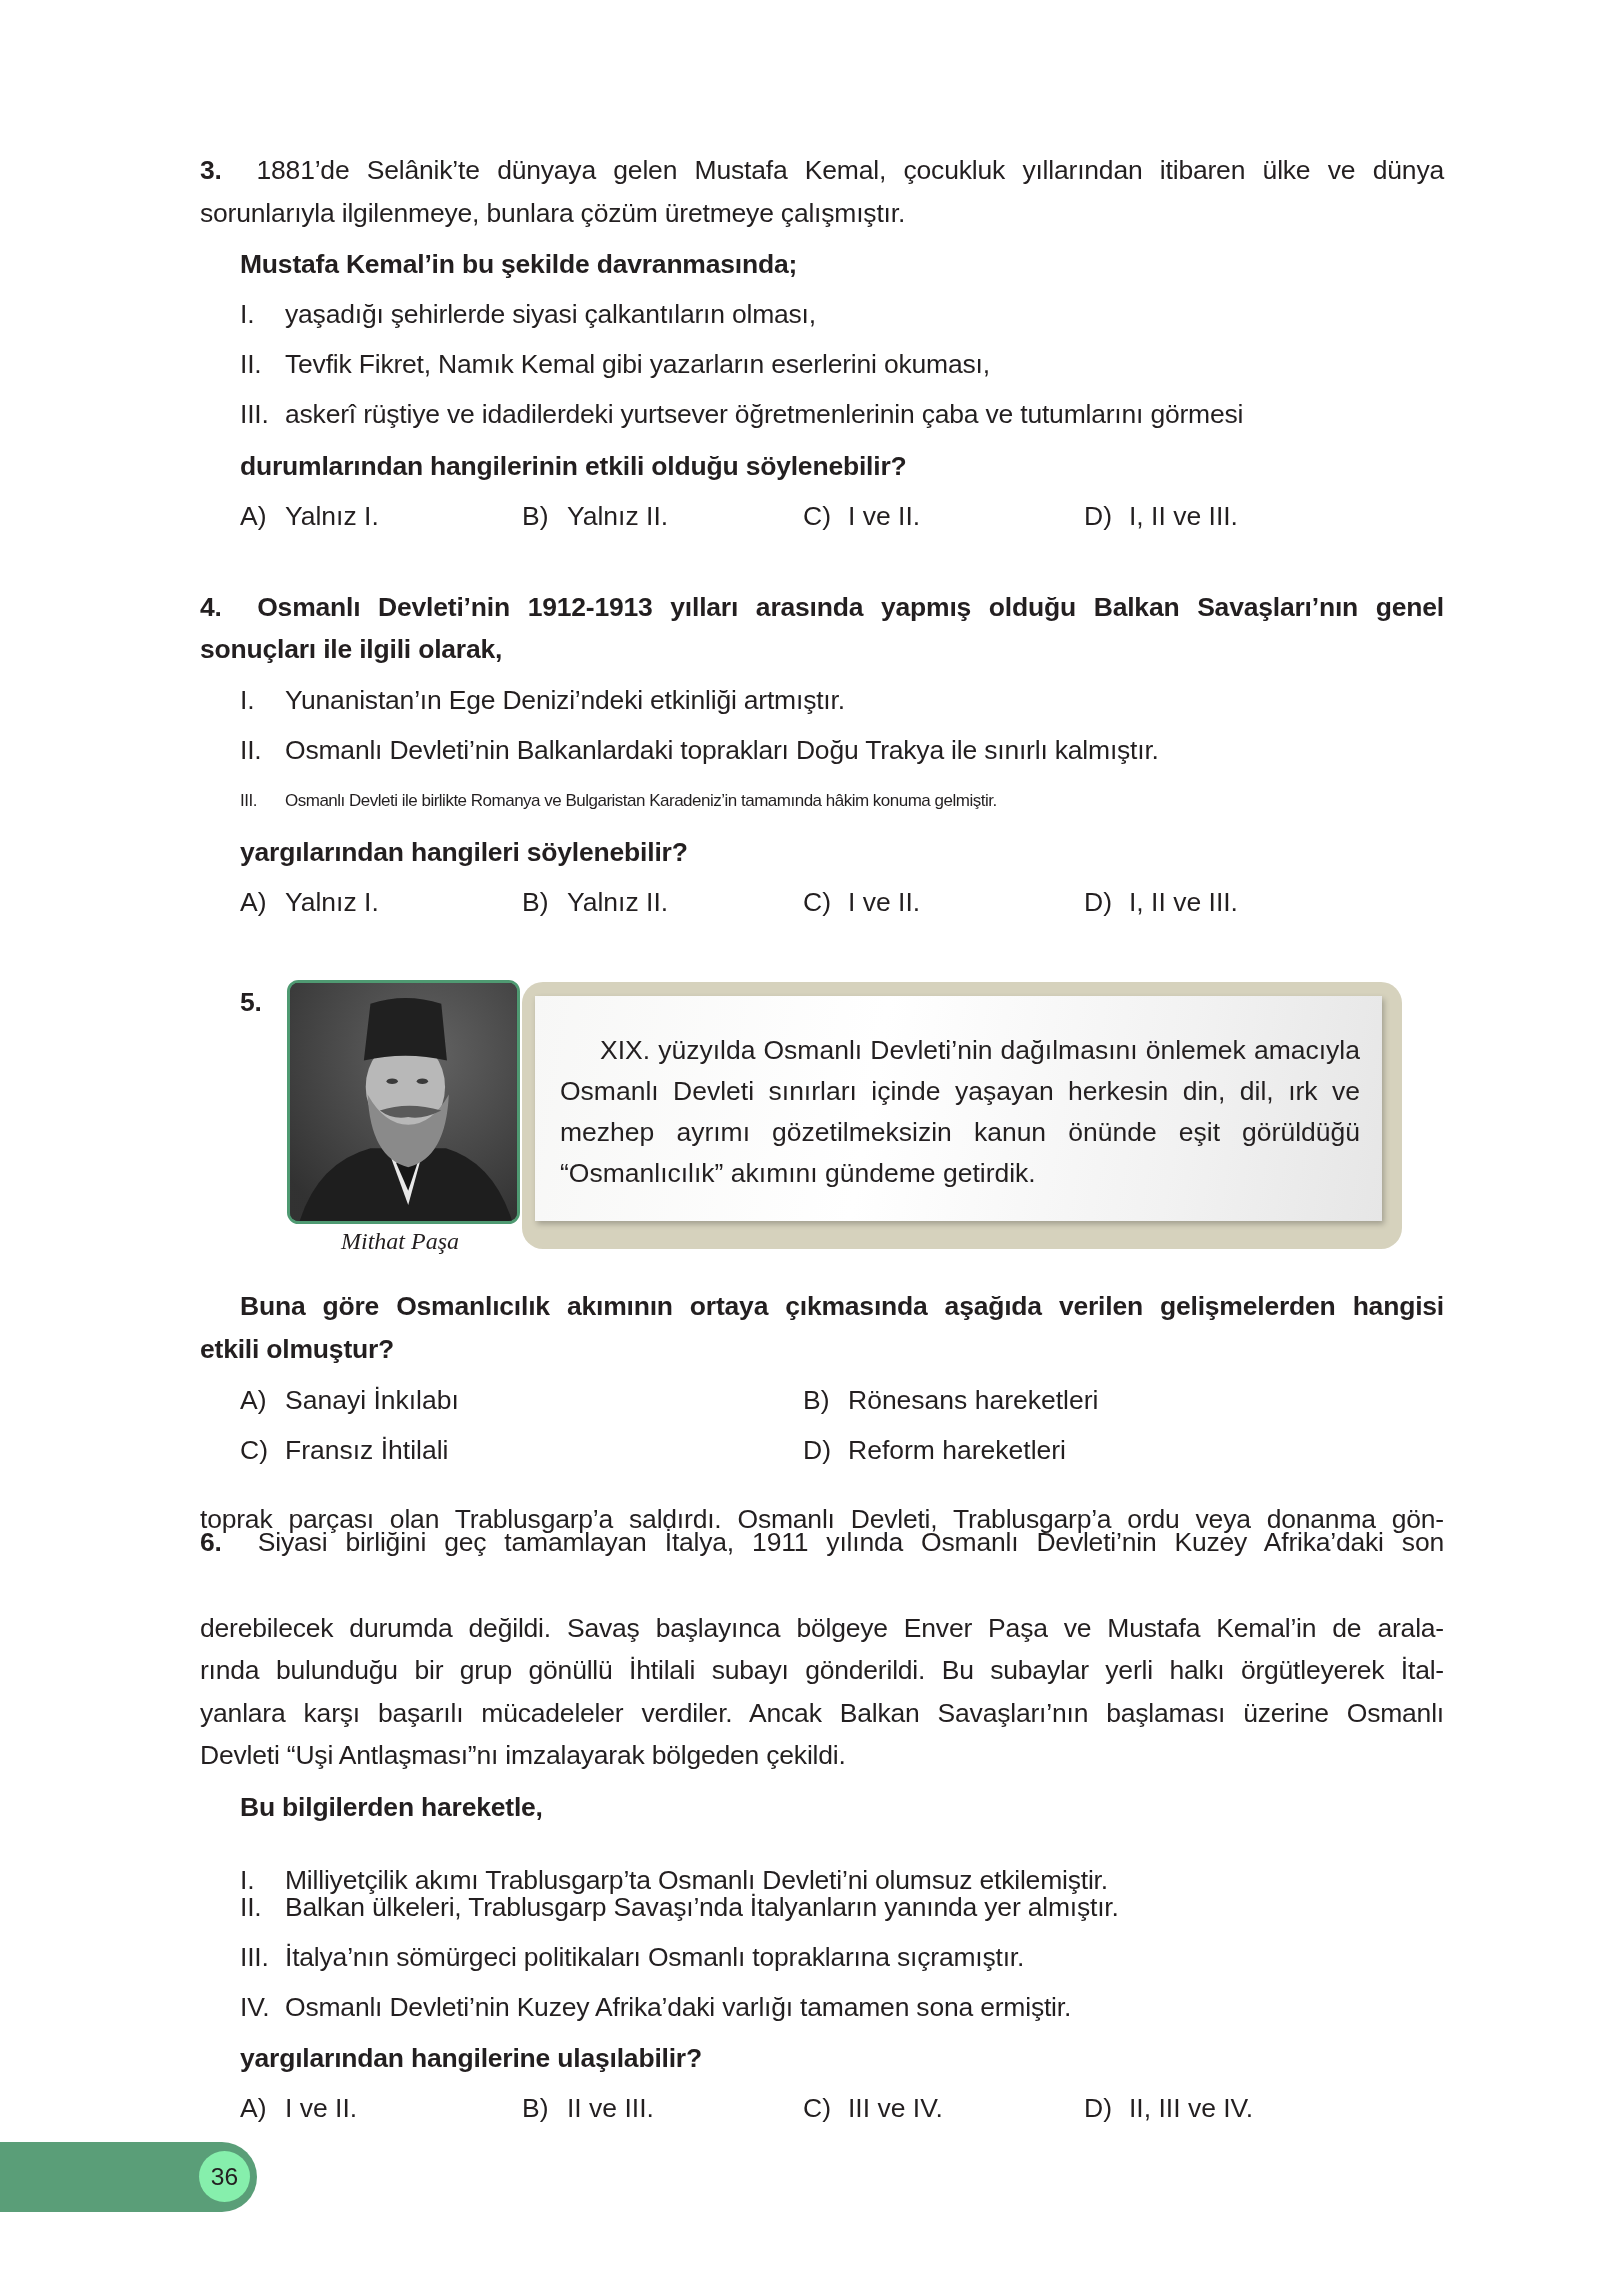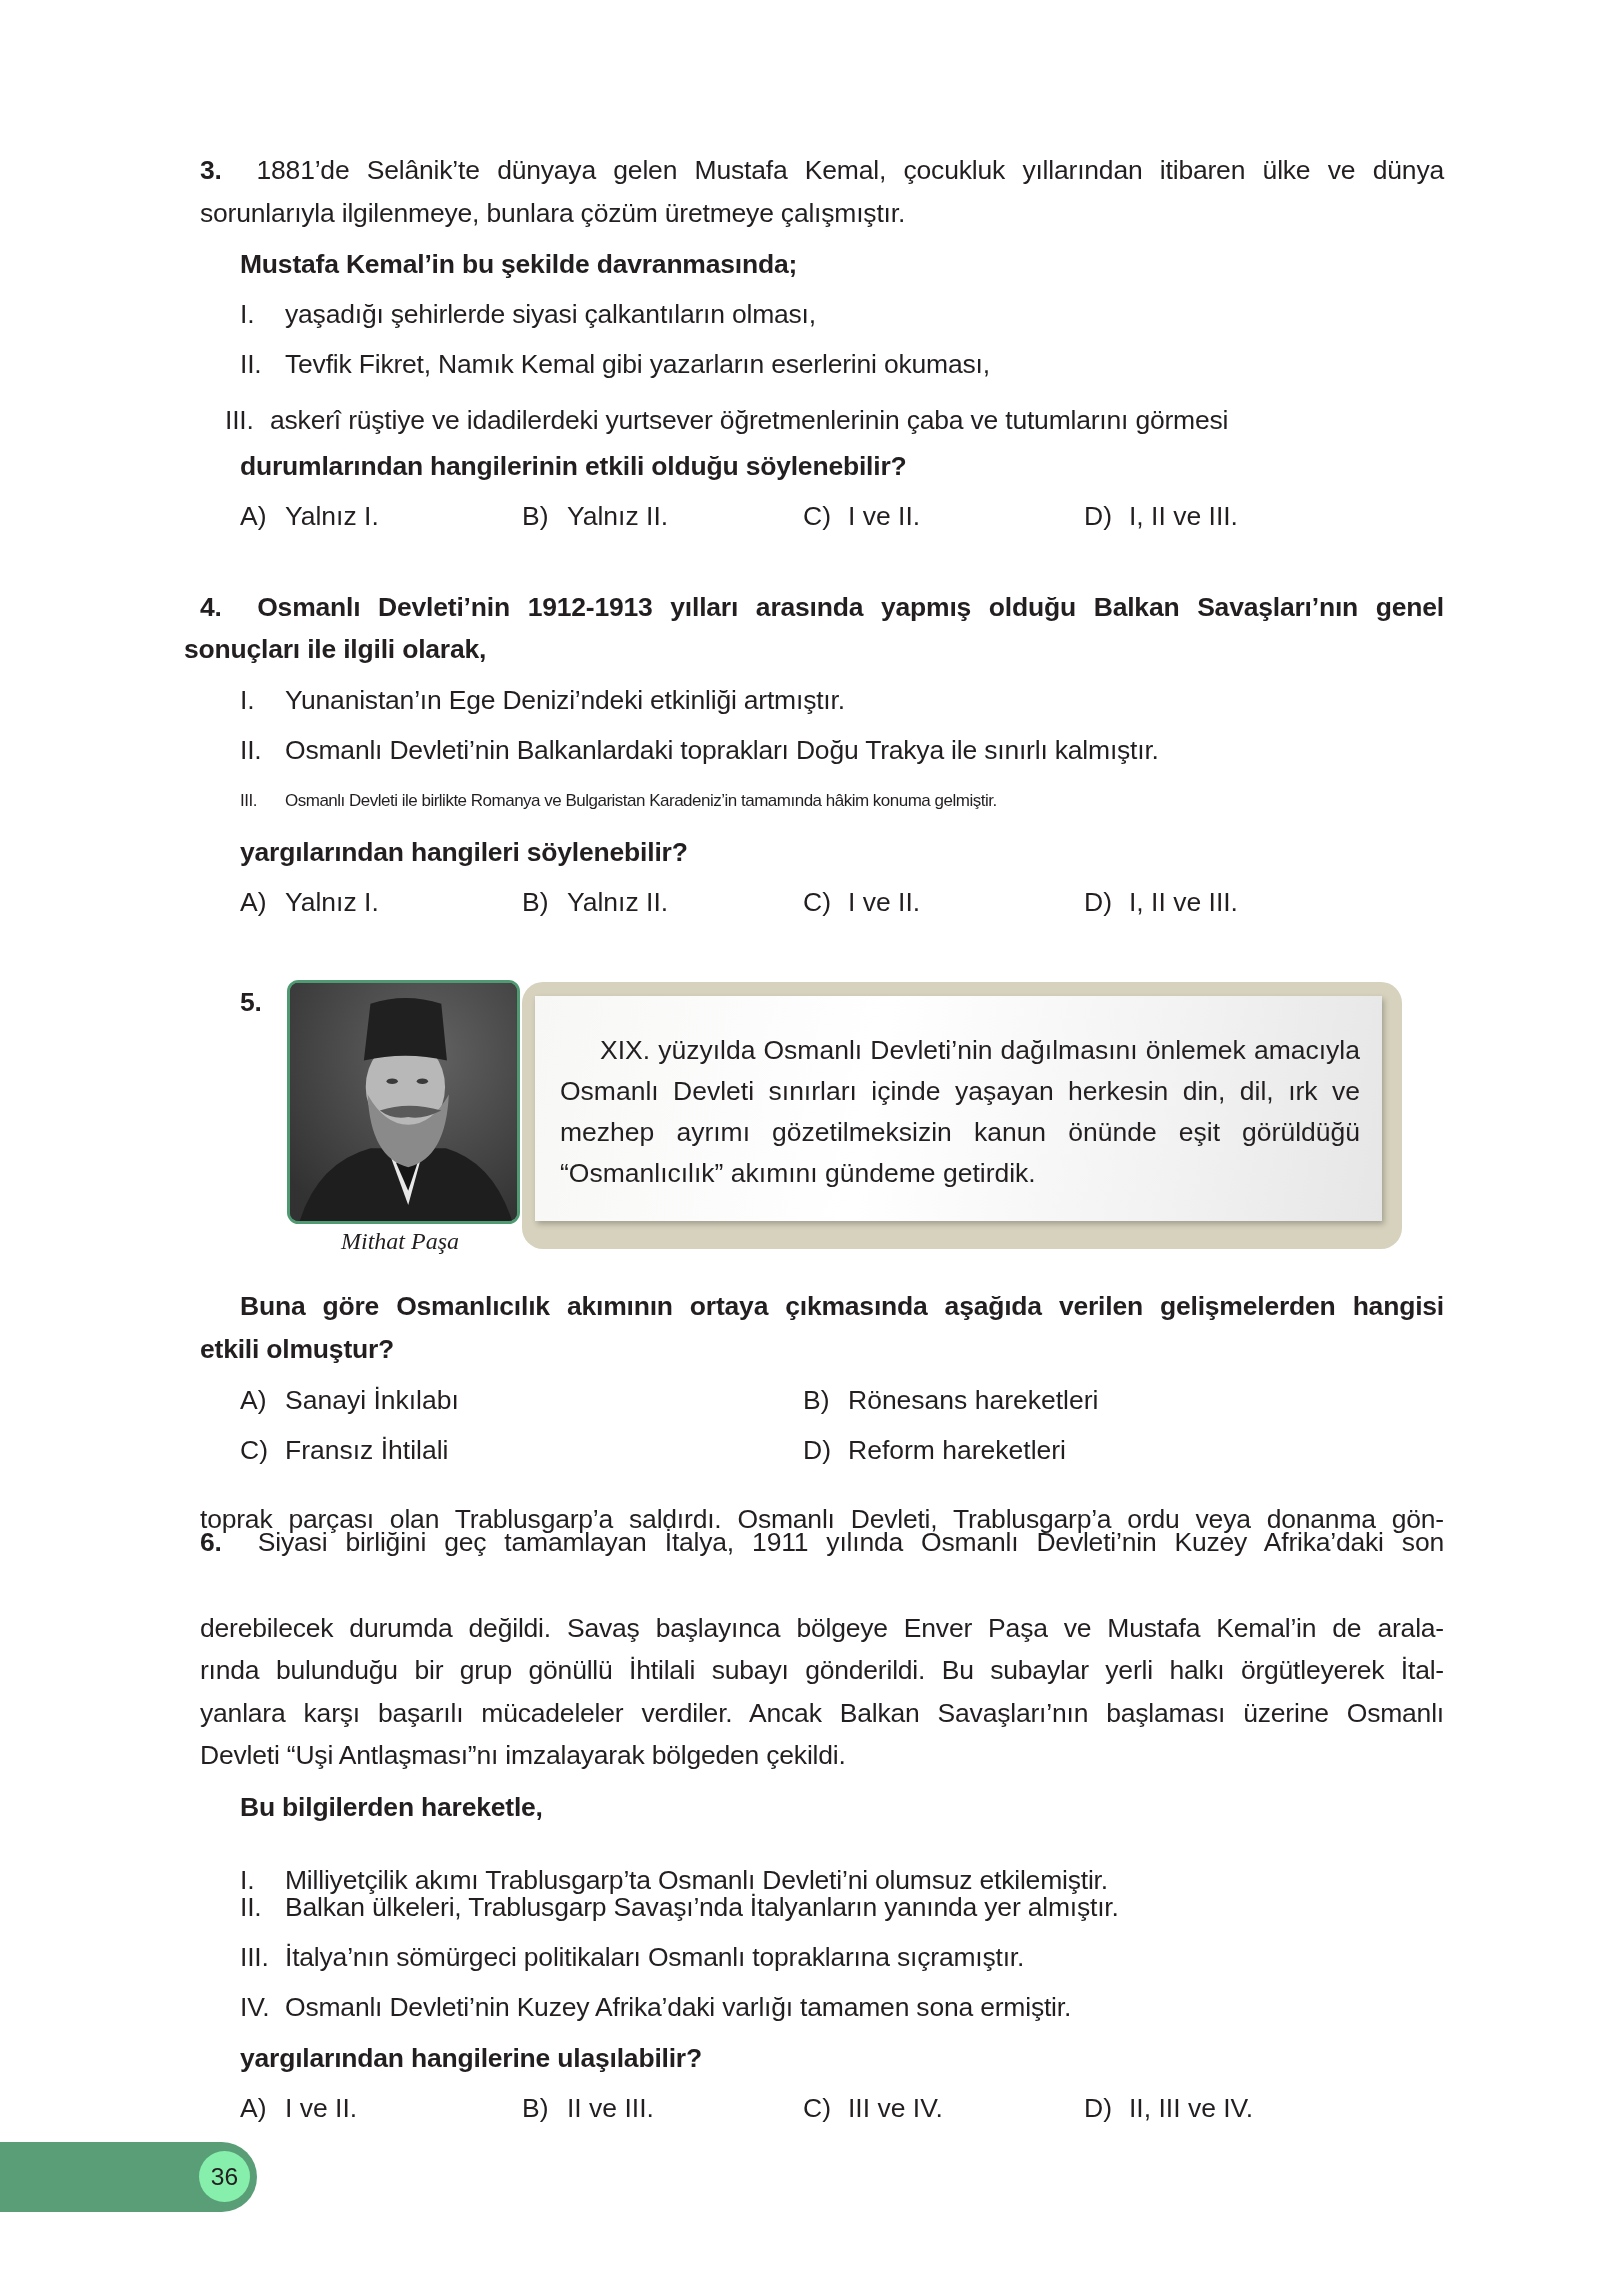--- a/index.html
+++ b/index.html
@@ -42,31 +42,31 @@
 <body>
 
 <div class="page">
 
   <div>
     <div class="line just" style="left:200px; top:154px; width:1244px;"><span class="qnum">3.</span>&nbsp; <span>1881’de Selânik’te dünyaya gelen Mustafa Kemal, çocukluk yıllarından itibaren ülke ve dünya</span></div>
     <div class="line" style="left:200px; top:197px;">sorunlarıyla ilgilenmeye, bunlara çözüm üretmeye çalışmıştır.</div>
     <div class="line b" style="left:240px; top:248px;">Mustafa Kemal’in bu şekilde davranmasında;</div>
     <div class="line" style="left:240px; top:298px;"><span class="roman">I.</span><span>yaşadığı şehirlerde siyasi çalkantıların olması,</span></div>
     <div class="line" style="left:240px; top:348px;"><span class="roman">II.</span><span>Tevfik Fikret, Namık Kemal gibi yazarların eserlerini okuması,</span></div>
-    <div class="line" style="left:225px; top:398px;margin-top:6px;"><span class="roman">III.</span><span>askerî rüştiye ve idadilerdeki yurtsever öğretmenlerinin çaba ve tutumlarını görmesi</span></div>
+    <div class="line" style="left:240px; top:398px;"><span class="roman">III.</span><span>askerî rüştiye ve idadilerdeki yurtsever öğretmenlerinin çaba ve tutumlarını görmesi</span></div>
     <div class="line b" style="left:240px; top:450px;">durumlarından hangilerinin etkili olduğu söylenebilir?</div>
     <div class="opt" style="left:240px; top:500px;"><span class="lt">A)</span><span>Yalnız I.</span></div>
     <div class="opt" style="left:522px; top:500px;"><span class="lt">B)</span><span>Yalnız II.</span></div>
     <div class="opt" style="left:803px; top:500px;"><span class="lt">C)</span><span>I ve II.</span></div>
     <div class="opt" style="left:1084px; top:500px;"><span class="lt">D)</span><span>I, II ve III.</span></div>
   </div>
 
   <div>
     <div class="line b just" style="left:200px; top:591px; width:1244px;"><span>4.</span>&nbsp; <span>Osmanlı Devleti’nin 1912-1913 yılları arasında yapmış olduğu Balkan Savaşları’nın genel</span></div>
-    <div class="line b" style="left:184px; top:633px;">sonuçları ile ilgili olarak,</div>
+    <div class="line b" style="left:200px; top:633px;">sonuçları ile ilgili olarak,</div>
     <div class="line" style="left:240px; top:684px;"><span class="roman">I.</span><span>Yunanistan’ın Ege Denizi’ndeki etkinliği artmıştır.</span></div>
     <div class="line" style="left:240px; top:734px;"><span class="roman">II.</span><span>Osmanlı Devleti’nin Balkanlardaki toprakları Doğu Trakya ile sınırlı kalmıştır.</span></div>
     <div class="line" style="left:240px; top:785px; font-size:17px; letter-spacing:-0.5px;"><span class="roman" style="width:45px">III.</span><span>Osmanlı Devleti ile birlikte Romanya ve Bulgaristan Karadeniz’in tamamında hâkim konuma gelmiştir.</span></div>
     <div class="line b" style="left:240px; top:836px;">yargılarından hangileri söylenebilir?</div>
     <div class="opt" style="left:240px; top:886px;"><span class="lt">A)</span><span>Yalnız I.</span></div>
     <div class="opt" style="left:522px; top:886px;"><span class="lt">B)</span><span>Yalnız II.</span></div>
     <div class="opt" style="left:803px; top:886px;"><span class="lt">C)</span><span>I ve II.</span></div>
     <div class="opt" style="left:1084px; top:886px;"><span class="lt">D)</span><span>I, II ve III.</span></div>
   </div>
 

